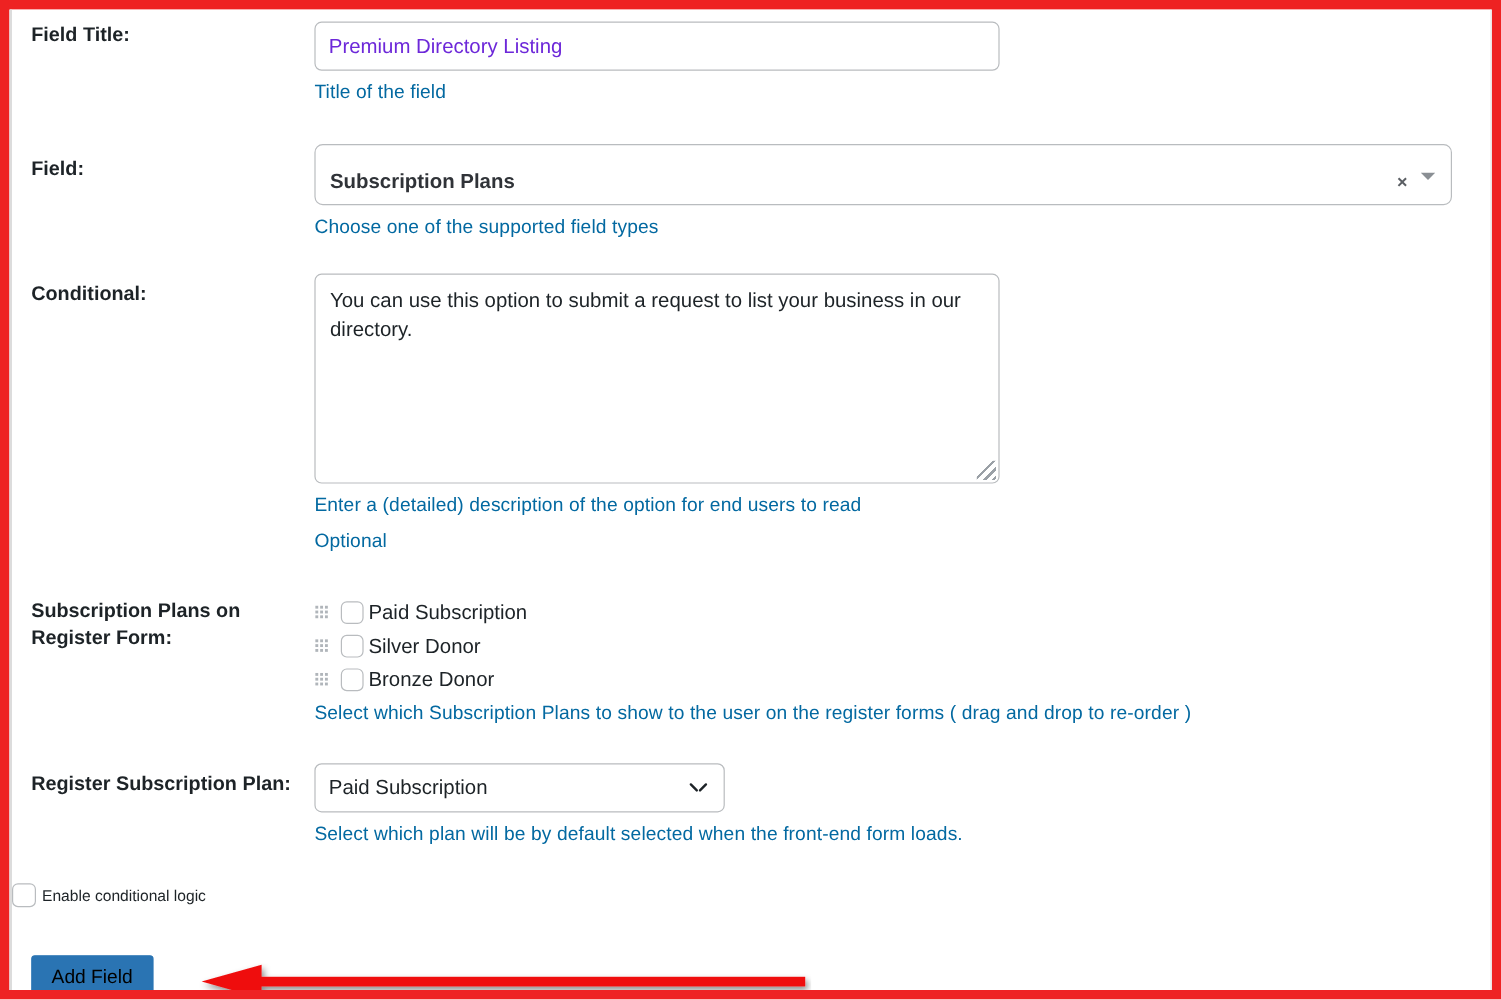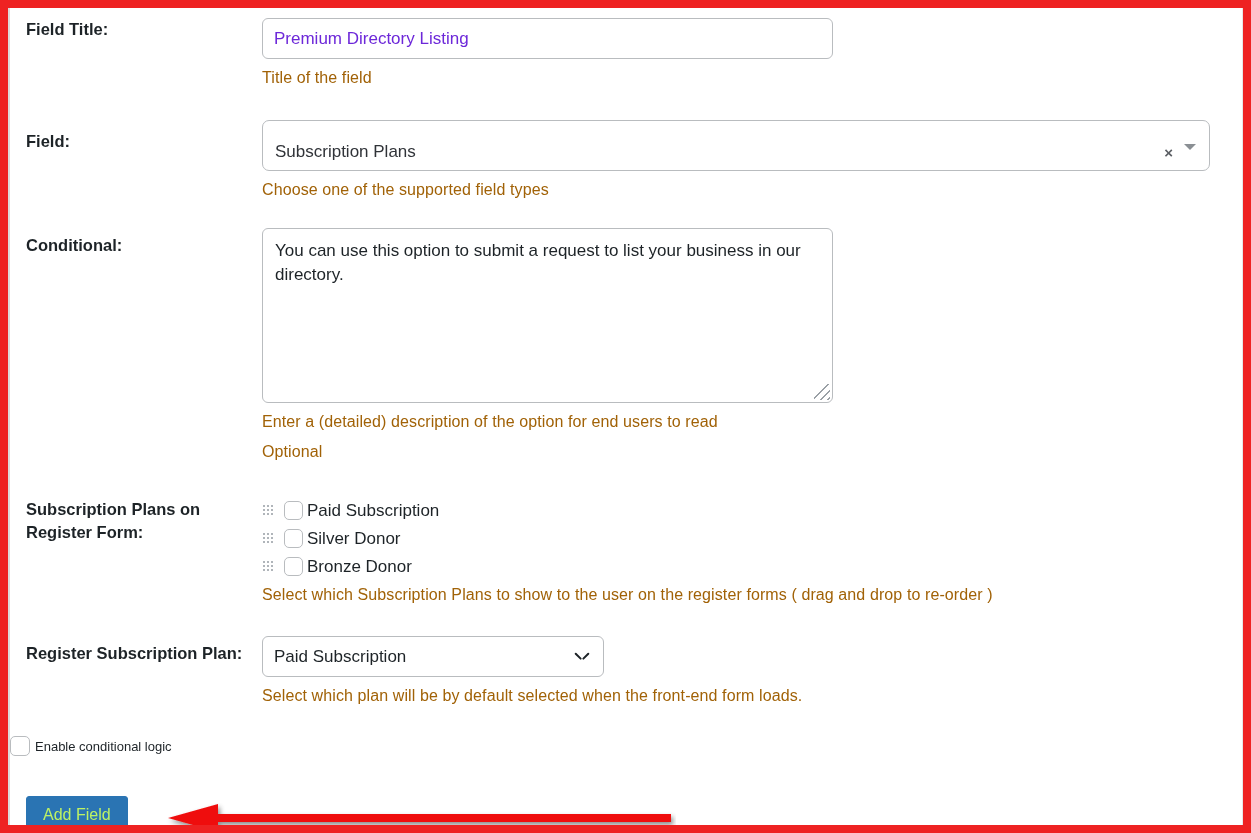--- a/index.html
+++ b/index.html
@@ -41,21 +41,21 @@
     padding-right: 10px;
     font-size: 16.5px;
     font-weight: bold;
     color: #1d2327;
     line-height: 1.42;
   }
   .ctl { flex: 1 1 auto; min-width: 0; }
 
   .help {
     font-size: 16px;
-    color: #a16207;
+    color: #0369a1;
     line-height: 1.62;
     margin-top: 6px;
     letter-spacing: .1px;
   }
 
   
   .txt-input {
     display: block;
     width: 571px;
     height: 41px;
@@ -79,20 +79,21 @@
     background: #fff;
     display: flex;
     align-items: center;
   }
   .s2-text {
     padding-left: 12px;
     font-size: 17px;
     color: #303338;
     line-height: 1;
     padding-top: 11px;
+    font-weight: bold;
   }
   .s2-clear {
     position: absolute;
     right: 36px; top: 50%;
     transform: translateY(-1px);
     font-size: 15px;
     font-weight: bold;
     color: #5b5f64;
     cursor: pointer;
     line-height: 1;
@@ -210,21 +211,21 @@
     margin-right: 5px;
   }
   .cl-label { font-size: 13px; color: #1d2327; }
 
   
   .btn {
     display: inline-block;
     padding: 8px 16px 9px;
     font-family: "Liberation Sans", sans-serif;
     font-size: 16px;
-    color: #bef264;
+    color: #000000;
     background: #2a74b3;
     border: 1px solid #2a74b3;
     border-radius: 3px;
     cursor: pointer;
     line-height: 1.2;
   }
 
   
   #arrow {
     position: absolute;

